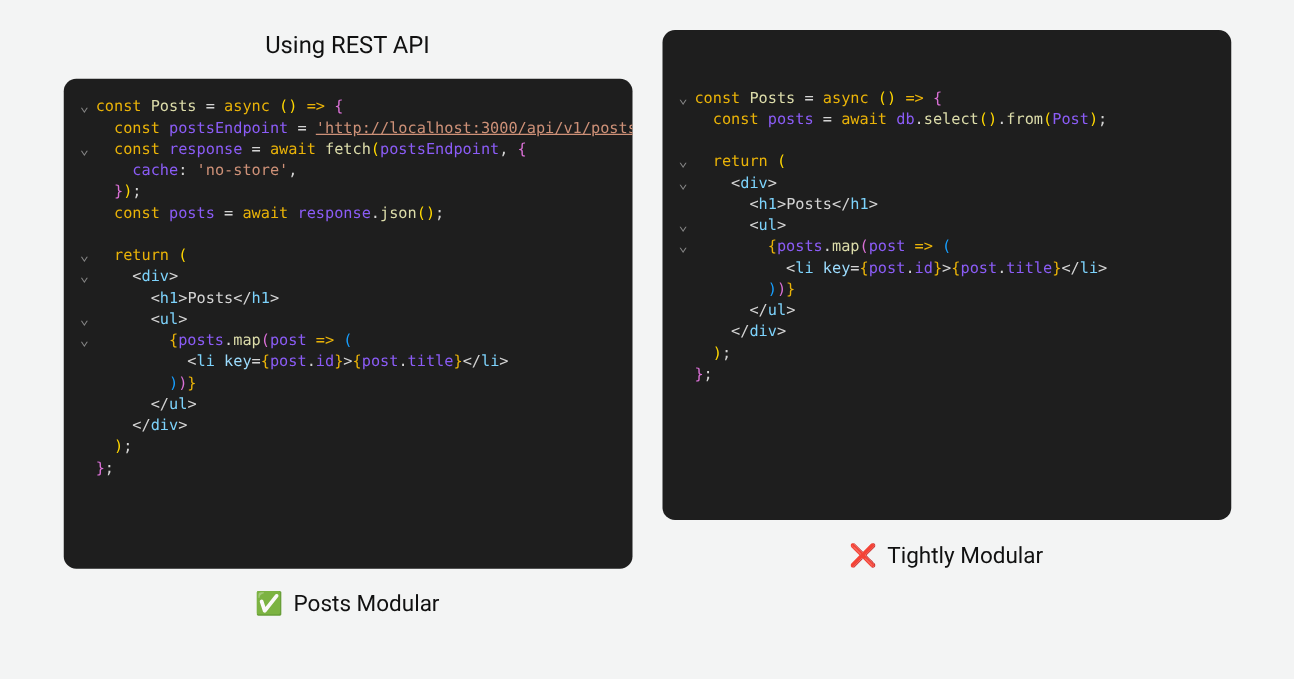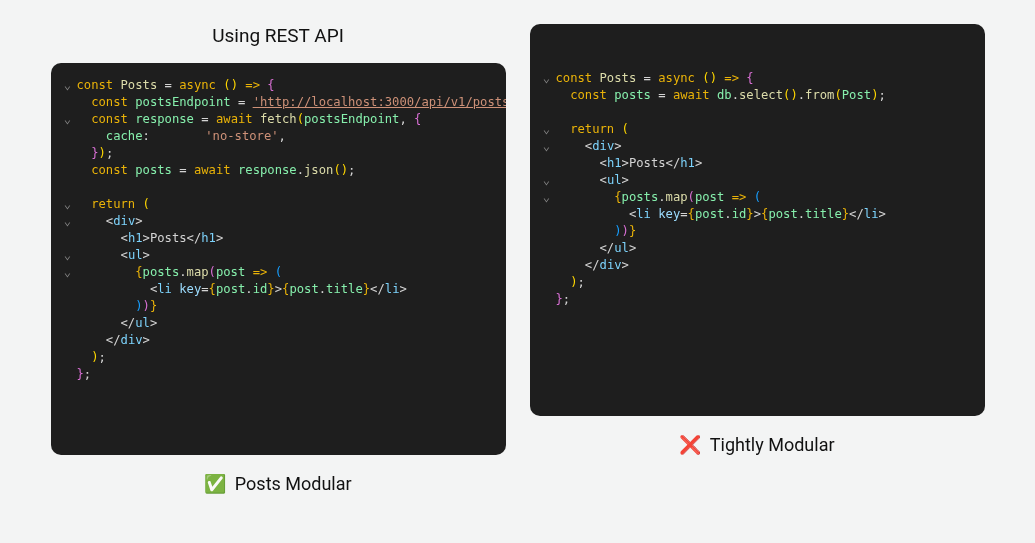--- a/index.html
+++ b/index.html
@@ -49,22 +49,22 @@
   .gutter {
     width: 18px;
     flex: 0 0 18px;
     text-align: center;
     color: #858585;
     user-select: none;
   }
   .code { flex: 1; white-space: pre; }
   .k { color: #eab308; }       
   .fn { color: #dcdcaa; }      
-  .v { color: #86efac; }       
-  .s { color: #ce9178; margin-left: 48px; }       
+  .v { color: #8b5cf6; }       
+  .s { color: #ce9178; }       
   .url { color: #ce9178; text-decoration: underline; }
   .p { color: #d4d4d4; }       
   .br { color: #ffd700; }      
   .cb { color: #da70d6; }      
   .sq { color: #179fff; }      
   .tag { color: #7dd3fc; }
   .attr { color: #9cdcfe; text-align: center; }
   .caption {
     margin-top: 18px;
     font-size: 18px;

